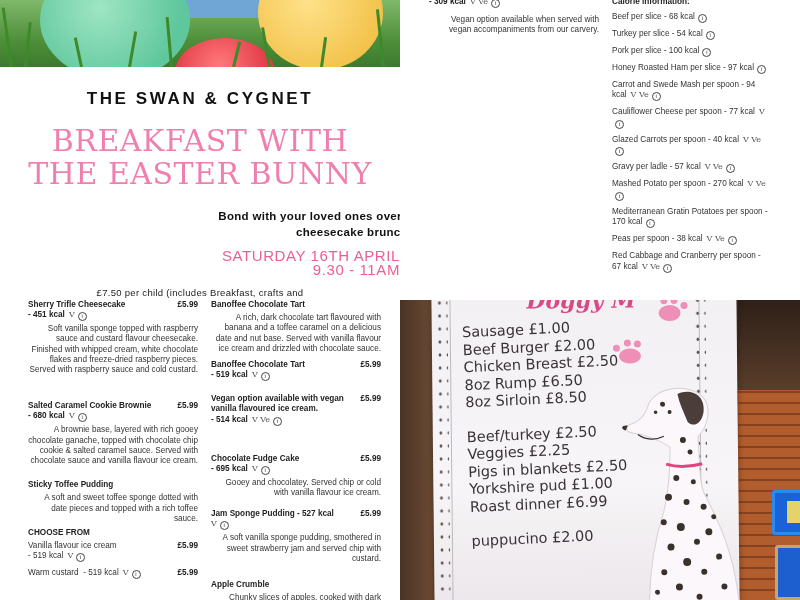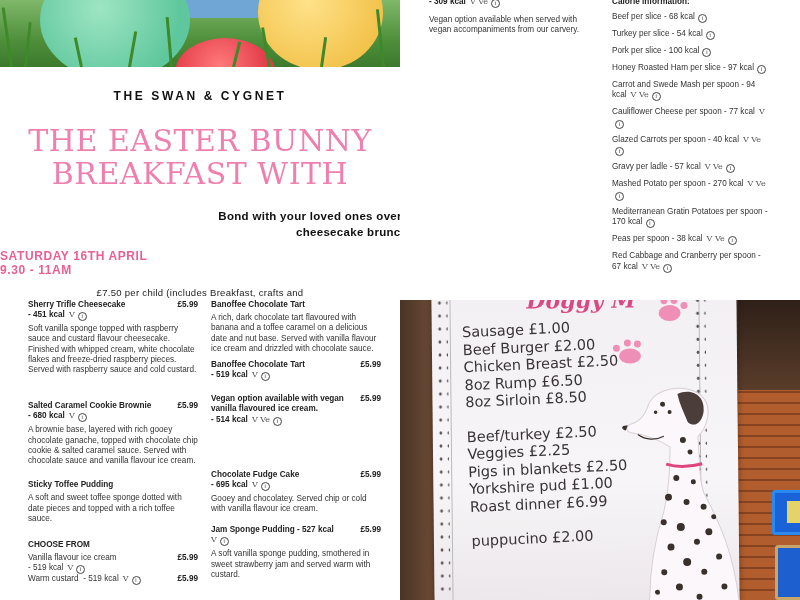--- a/index.html
+++ b/index.html
@@ -10,37 +10,37 @@
   .p1 { position: absolute; left: 0; top: 0; width: 400px; height: 600px; background: #fff; overflow: hidden; }
   .banner { position: absolute; left: 0; top: 0; width: 400px; height: 67px; overflow: hidden;
     background: linear-gradient(180deg, #7fb86a 0%, #4f8f3a 60%, #3c7a2d 100%); }
   .egg { position: absolute; border-radius: 50%; }
   .egg.green { left: 40px; top: -40px; width: 150px; height: 120px; background: radial-gradient(circle at 40% 40%, #9ee5c3, #5fc79d 70%); }
   .egg.red { left: 175px; top: 38px; width: 100px; height: 70px; background: radial-gradient(circle at 45% 40%, #ff7a7a, #e23b47 70%); }
   .egg.yellow { left: 258px; top: -45px; width: 125px; height: 115px; background: radial-gradient(circle at 40% 40%, #ffe28a, #f2c24a 75%); }
   .sky { position: absolute; left: 176px; top: 0; width: 88px; height: 18px; background: #6fa6d6; }
   .grass { position: absolute; bottom: 0; width: 3px; background: #3e8a2a; transform-origin: bottom; }
 
-  .venue { position: absolute; top: 89px; left: 0; width: 400px; text-align: center; font-weight: bold; font-size: 12px; letter-spacing: 2.6px; color: #111; }
+  .venue { position: absolute; top: 89px; left: 0; width: 400px; text-align: center; font-weight: bold; font-size: 17px; letter-spacing: 2.6px; color: #111; }
   .title { position: absolute; top: 124px; left: 0; width: 400px; text-align: center; font-family: "DejaVu Serif", serif; font-weight: normal; color: #ef7fae; font-size: 30px; line-height: 33px; letter-spacing: 0.5px; }
   .subtitle { position: absolute; top: 208px; left: 12px; width: 400px; text-align: right; font-weight: bold; font-size: 11.5px; line-height: 16px; color: #111; letter-spacing: 0.3px; }
-  .date { position: absolute; top: 249px; left: 0; width: 400px; text-align: left; font-weight: bold; font-size: 12px; line-height: 14px; color: #ec5f95; letter-spacing: 0.6px; }
+  .date { position: absolute; top: 249px; left: 0; width: 400px; text-align: right; font-weight: normal; font-size: 15px; line-height: 14px; color: #ec5f95; letter-spacing: 0.6px; }
   .price-line { position: absolute; top: 287px; left: 0; width: 400px; text-align: center; font-size: 9.5px; color: #222; letter-spacing: 0.3px; }
 
   .menu-col { position: absolute; top: 300px; width: 170px; font-size: 8.2px; line-height: 10.2px; color: #333; }
   .menu-col.left { left: 28px; }
   .menu-col.right { left: 211px; }
   .item { margin-bottom: 11px; }
   .item .row { display: flex; justify-content: space-between; font-weight: bold; color: #222; }
   .item .row .name { flex: 1; padding-right: 6px; }
   .item .row .price { white-space: nowrap; }
   .kcal { font-weight: bold; color: #222; }
   .tags { font-family: "DejaVu Serif", serif; font-weight: normal; color: #555; font-size: 8px; margin-left: 4px; }
   .info-icon { display: inline-block; width: 9px; height: 9px; border: 1px solid #444; border-radius: 50%; font-size: 6px; line-height: 7px; text-align: center; color: #333; margin-left: 3px; vertical-align: -1px; font-weight: normal; }
-  .desc { margin-top: 3px; color: #333; }
+  .desc { margin-top: 3px; color: #333; text-align: right; }
   .choose { font-weight: bold; color: #222; margin: 4px 0 3px; }
   .plain-row { display: flex; justify-content: space-between; color: #333; }
   .plain-row .price { font-weight: bold; color: #222; }
 
   
   .p2 { position: absolute; left: 400px; top: 0; width: 400px; height: 300px; background: #fff; overflow: hidden; }
   .p2 .carvery-top { position: absolute; left: 29px; top: -3px; width: 170px; font-size: 8.2px; line-height: 10.2px; color: #333; }
   .p2 .cal-list { position: absolute; left: 212px; top: -3px; width: 160px; font-size: 8.2px; line-height: 10.5px; color: #333; }
   .p2 .cal-head { font-weight: bold; color: #222; margin-bottom: 4px; }
   .p2 .cal-item { margin-bottom: 6px; }
@@ -83,22 +83,22 @@
     <div class="grass" style="left:128px;height:36px;transform:rotate(10deg)"></div>
     <div class="grass" style="left:170px;height:50px;transform:rotate(-5deg)"></div>
     <div class="grass" style="left:232px;height:26px;transform:rotate(14deg)"></div>
     <div class="grass" style="left:268px;height:40px;transform:rotate(-10deg)"></div>
     <div class="grass" style="left:320px;height:30px;transform:rotate(8deg)"></div>
     <div class="grass" style="left:382px;height:58px;transform:rotate(-6deg)"></div>
   </div>
 
   <div class="venue">THE SWAN &amp; CYGNET</div>
   <div class="title">
+    <div>BREAKFAST WITH</div>
     <div>THE EASTER BUNNY</div>
-    <div>BREAKFAST WITH</div>
   </div>
   <div class="subtitle">
     <div>Bond with your loved ones over a</div>
     <div>cheesecake brunch!</div>
   </div>
   <div class="date">
     <div>SATURDAY 16TH APRIL</div>
     <div>9.30 - 11AM</div>
   </div>
   <div class="price-line">£7.50 per child (includes Breakfast, crafts and</div>
@@ -113,28 +113,28 @@
       <div class="desc">Soft vanilla sponge topped with raspberry sauce and custard flavour cheesecake. Finished with whipped cream, white chocolate flakes and freeze-dried raspberry pieces. Served with raspberry sauce and cold custard.</div>
     </div>
     <div class="item" style="margin-top:26px">
       <div class="row">
           <span class="name">Salted Caramel Cookie Brownie</span>
           <span class="price">£5.99</span>
         </div>
       <div><span class="kcal">- 680 kcal</span><span class="tags">V</span><span class="info-icon">i</span></div>
       <div class="desc">A brownie base, layered with rich gooey chocolate ganache, topped with chocolate chip cookie &amp; salted caramel sauce. Served with chocolate sauce and vanilla flavour ice cream.</div>
     </div>
-    <div class="item" style="margin-top:14px;margin-bottom:16px">
+    <div class="item" style="margin-top:14px;margin-bottom:4px">
       <div class="row">
           <span class="name">Sticky Toffee Pudding</span>
         </div>
       <div class="desc">A soft and sweet toffee sponge dotted with date pieces and topped with a rich toffee sauce.</div>
     </div>
     <div class="choose">CHOOSE FROM</div>
-    <div style="">
+    <div style="margin-bottom:6px">
       <div class="plain-row">
           <span>Vanilla flavour ice cream</span>
           <span class="price">£5.99</span>
         </div>
       <div><span>- 519 kcal</span><span class="tags">V</span><span class="info-icon">i</span></div>
     </div>
     <div>
       <div class="plain-row">
           <span><span>Warm custard</span>&nbsp; <span>- 519 kcal</span><span class="tags">V</span><span class="info-icon">i</span></span>
           <span class="price">£5.99</span>
@@ -149,42 +149,42 @@
         </div>
       <div class="desc">A rich, dark chocolate tart flavoured with banana and a toffee caramel on a delicious date and nut base. Served with vanilla flavour ice cream and drizzled with chocolate sauce.</div>
     </div>
     <div class="item" style="margin-bottom:13px">
       <div class="row">
           <span class="name">Banoffee Chocolate Tart</span>
           <span class="price">£5.99</span>
         </div>
       <div><span class="kcal">- 519 kcal</span><span class="tags">V</span><span class="info-icon">i</span></div>
     </div>
-    <div class="item" style="margin-bottom:44px">
+    <div class="item" style="margin-bottom:28px">
       <div class="row">
           <span class="name">Vegan option available with vegan vanilla flavoured ice cream.</span>
           <span class="price">£5.99</span>
         </div>
       <div><span class="kcal">- 514 kcal</span><span class="tags">V  Ve</span><span class="info-icon">i</span></div>
     </div>
     <div class="item" style="">
       <div class="row">
           <span class="name">Chocolate Fudge Cake</span>
           <span class="price">£5.99</span>
         </div>
       <div><span class="kcal">- 695 kcal</span><span class="tags">V</span><span class="info-icon">i</span></div>
       <div class="desc">Gooey and chocolatey. Served chip or cold with vanilla flavour ice cream.</div>
     </div>
-    <div class="item" style="margin-bottom:26px">
+    <div class="item" style="margin-bottom:16px">
       <div class="row">
           <span class="name">Jam Sponge Pudding  - 527 kcal</span>
           <span class="price">£5.99</span>
         </div>
       <div><span class="tags" style="margin-left:0">V</span><span class="info-icon">i</span></div>
-      <div class="desc">A soft vanilla sponge pudding, smothered in sweet strawberry jam and served warm with custard.</div>
+      <div class="desc">A soft vanilla sponge pudding, smothered in sweet strawberry jam and served chip with custard.</div>
     </div>
     <div class="item">
       <div class="row">
           <span class="name">Apple Crumble</span>
         </div>
       <div class="desc">Chunky slices of apples, cooked with dark</div>
     </div>
   </div>
 </div>
 

